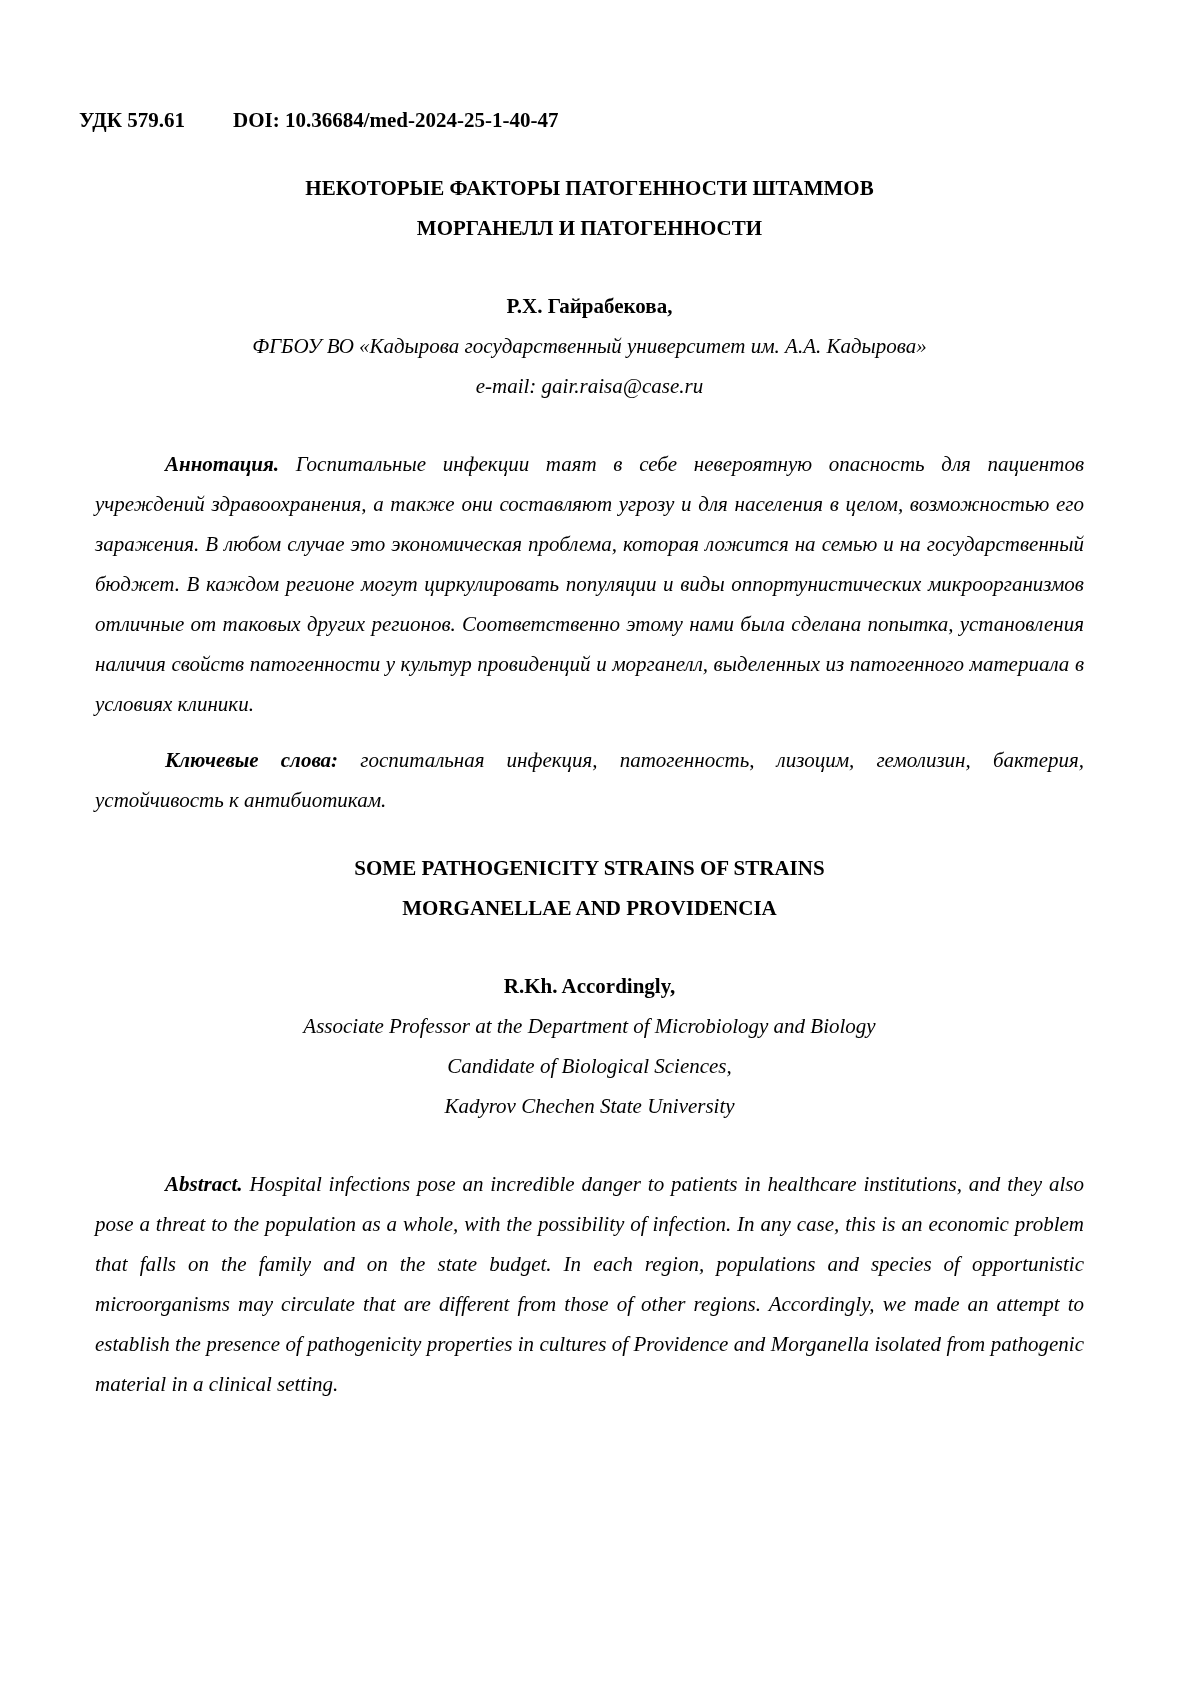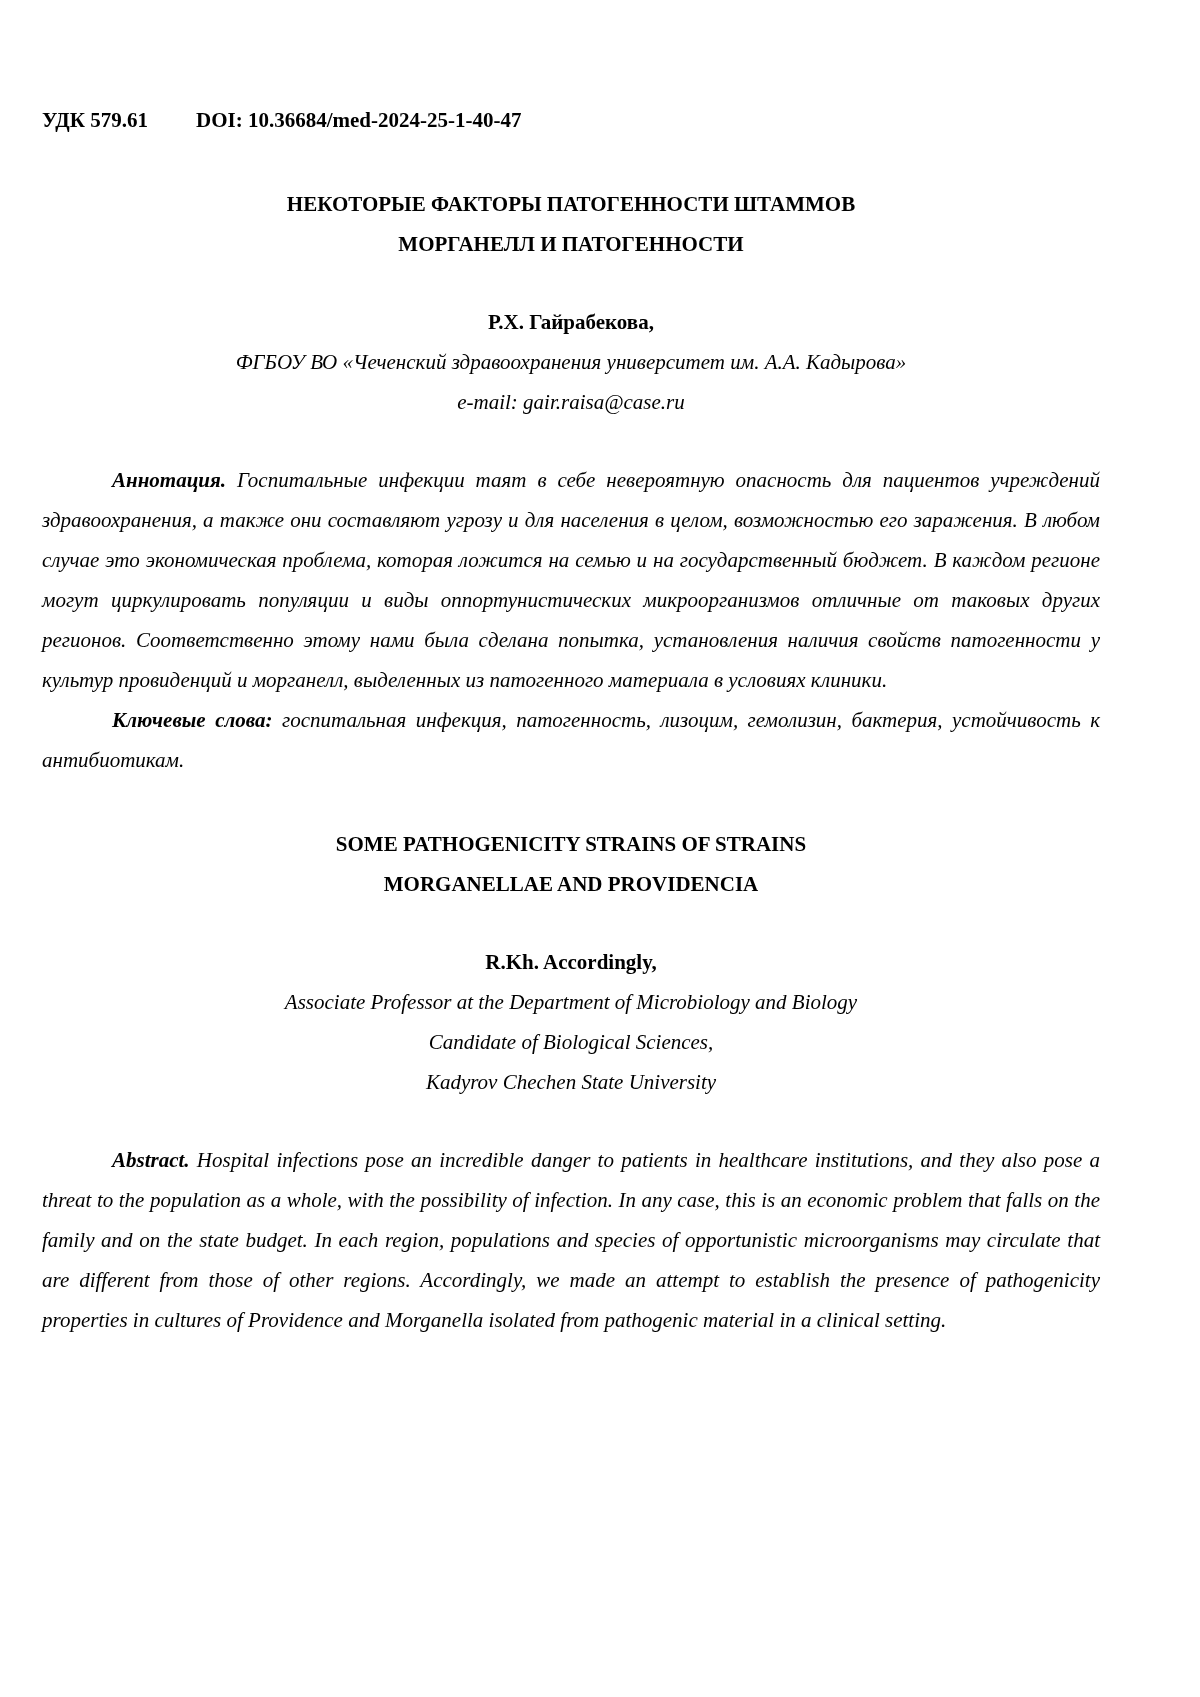--- a/index.html
+++ b/index.html
@@ -12,35 +12,35 @@
     width: 1200px;
     height: 1697px;
     color: #000000;
     font-family: "Liberation Serif", serif;
     font-size: 21px;
     line-height: 40px;
   }
   .page {
     width: 1200px;
     height: 1697px;
-    padding: 100px 100px 40px 42px;
+    padding: 100px 100px 40px 79px;
     overflow: hidden;
   }
   .b  { font-weight: bold; }
   .i  { font-style: italic; }
   .bi { font-weight: bold; font-style: italic; }
   .center { text-align: center; }
 
   .udk-row { text-align: left; }
   .udk-row .doi { margin-left: 48px; }
 
-  .title-block { margin-top: 44px; }
+  .title-block { margin-top: 28px; }
   .author-line { margin-top: 38px; }
   .para {
-    margin: 0;
+    margin: 16px;
     text-align: justify;
     text-indent: 70px;
   }
   .mt { margin-top: 38px; }
 </style>
 </head>
 <body>
 
 <div class="page">
 
@@ -49,21 +49,21 @@
   </div>
 
   <div class="title-block center b">
     <div>НЕКОТОРЫЕ ФАКТОРЫ ПАТОГЕННОСТИ ШТАММОВ</div>
     <div>МОРГАНЕЛЛ И ПАТОГЕННОСТИ</div>
   </div>
 
   <div class="author-line center b">Р.Х. Гайрабекова,</div>
 
   <div class="center i">
-    <div>ФГБОУ ВО «Чеченский здравоохранения университет им. А.А. Кадырова»</div>
+    <div>ФГБОУ ВО «Кадырова государственный университет им. А.А. Кадырова»</div>
     <div>e-mail: gair.raisa@case.ru</div>
   </div>
 
   <p class="para mt">
     <span class="bi">Аннотация.</span>
     <span class="i">Госпитальные инфекции таят в себе невероятную опасность для пациентов учреждений здравоохранения, а также они составляют угрозу и для населения в целом, возможностью его заражения. В любом случае это экономическая проблема, которая ложится на семью и на государственный бюджет. В каждом регионе могут циркулировать популяции и виды оппортунистических микроорганизмов отличные от таковых других регионов. Соответственно этому нами была сделана попытка, установления наличия свойств патогенности у культур провиденций и морганелл, выделенных из патогенного материала в условиях клиники.</span>
   </p>
 
   <p class="para">
     <span class="bi">Ключевые слова:</span>

